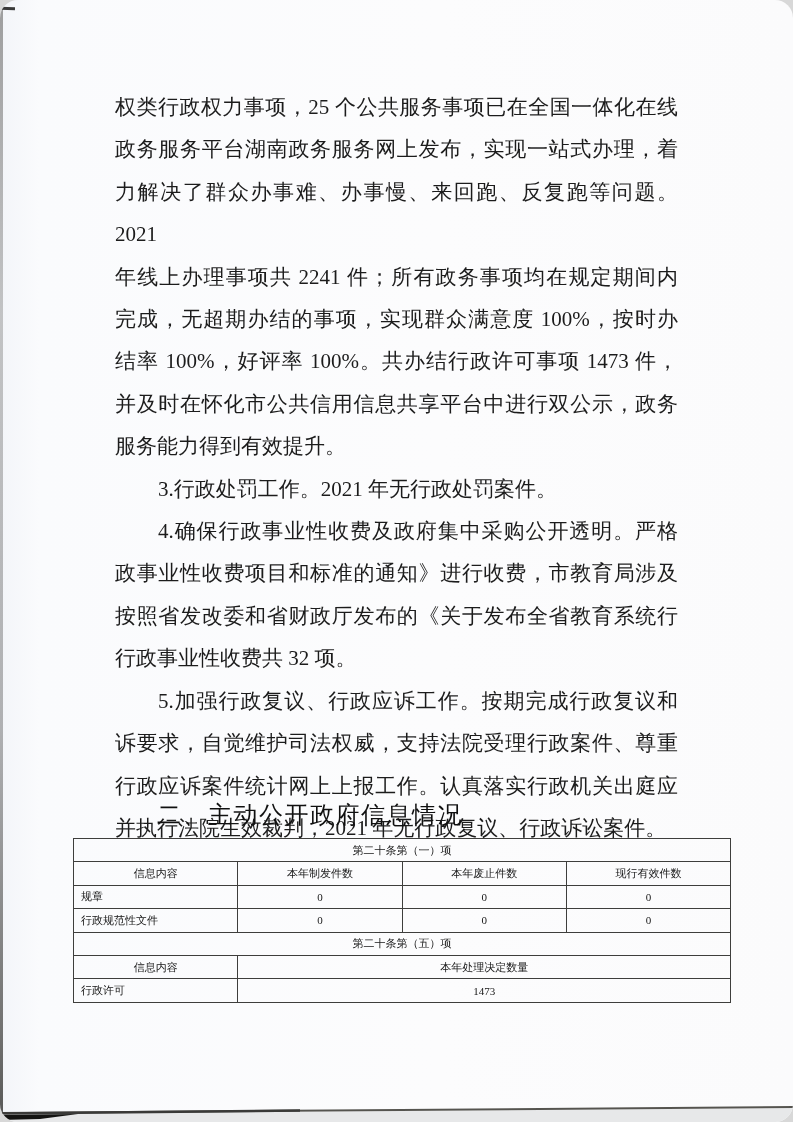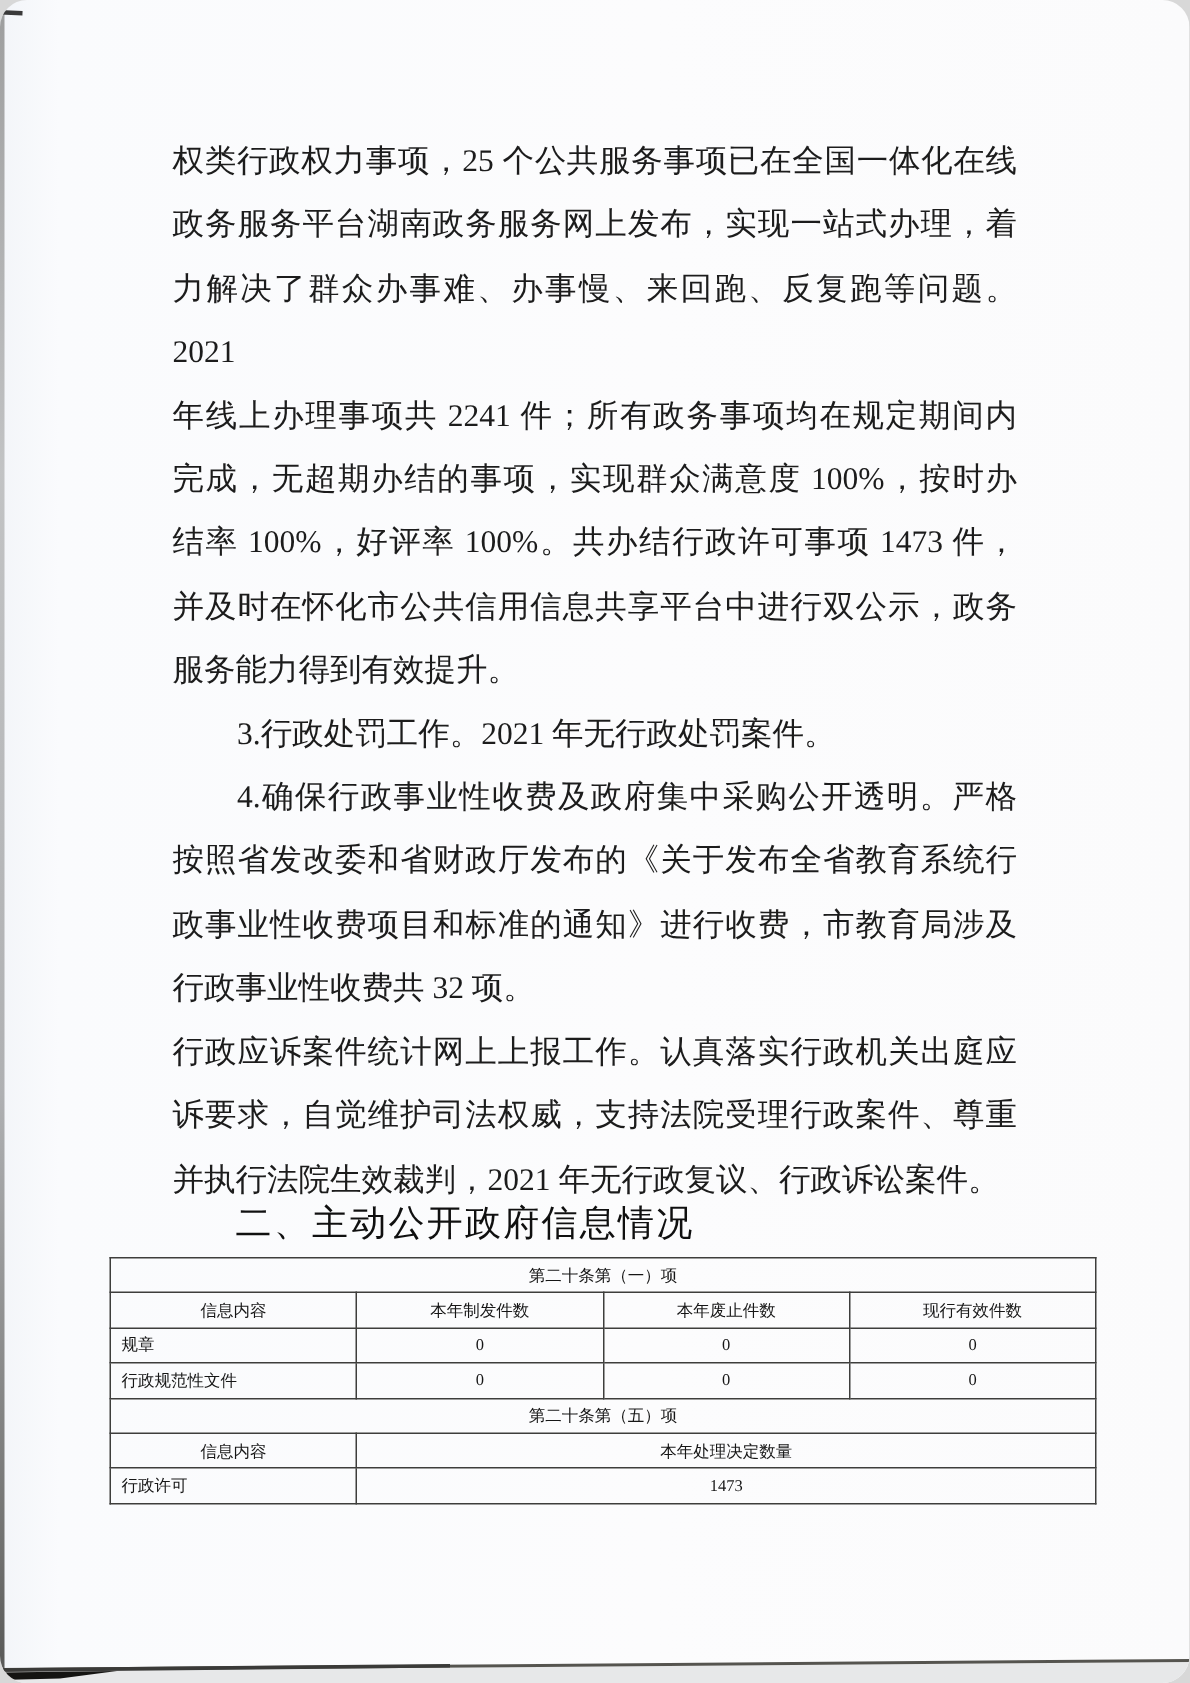--- a/index.html
+++ b/index.html
@@ -47,25 +47,26 @@
     <div class="line jl">权类行政权力事项，25 个公共服务事项已在全国一体化在线</div>
     <div class="line jl">政务服务平台湖南政务服务网上发布，实现一站式办理，着</div>
     <div class="line jl">力解决了群众办事难、办事慢、来回跑、反复跑等问题。2021</div>
     <div class="line jl">年线上办理事项共 2241 件；所有政务事项均在规定期间内</div>
     <div class="line jl">完成，无超期办结的事项，实现群众满意度 100%，按时办</div>
     <div class="line jl">结率 100%，好评率 100%。共办结行政许可事项 1473 件，</div>
     <div class="line jl">并及时在怀化市公共信用信息共享平台中进行双公示，政务</div>
     <div class="line end">服务能力得到有效提升。</div>
     <div class="line end indent">3.行政处罚工作。2021 年无行政处罚案件。</div>
     <div class="line jl indent">4.确保行政事业性收费及政府集中采购公开透明。严格</div>
+    <div class="line jl">政事业性收费项目和标准的通知》进行收费，市教育局涉及</div>
     <div class="line jl">按照省发改委和省财政厅发布的《关于发布全省教育系统行</div>
-    <div class="line jl">政事业性收费项目和标准的通知》进行收费，市教育局涉及</div>
     <div class="line end">行政事业性收费共 32 项。</div>
+    <div class="line jl indent">5.加强行政复议、行政应诉工作。按期完成行政复议和</div>
+    <div class="line jl">诉要求，自觉维护司法权威，支持法院受理行政案件、尊重</div>
     <div class="line jl">行政应诉案件统计网上上报工作。认真落实行政机关出庭应</div>
-    <div class="line jl">诉要求，自觉维护司法权威，支持法院受理行政案件、尊重</div>
     <div class="line end">并执行法院生效裁判，2021 年无行政复议、行政诉讼案件。</div>
   </div>
 
   <div class="section-heading">二、主动公开政府信息情况</div>
 
   <table class="info-table">
     <colgroup>
         <col style="width:25%">
         <col style="width:25%">
         <col style="width:25%">

